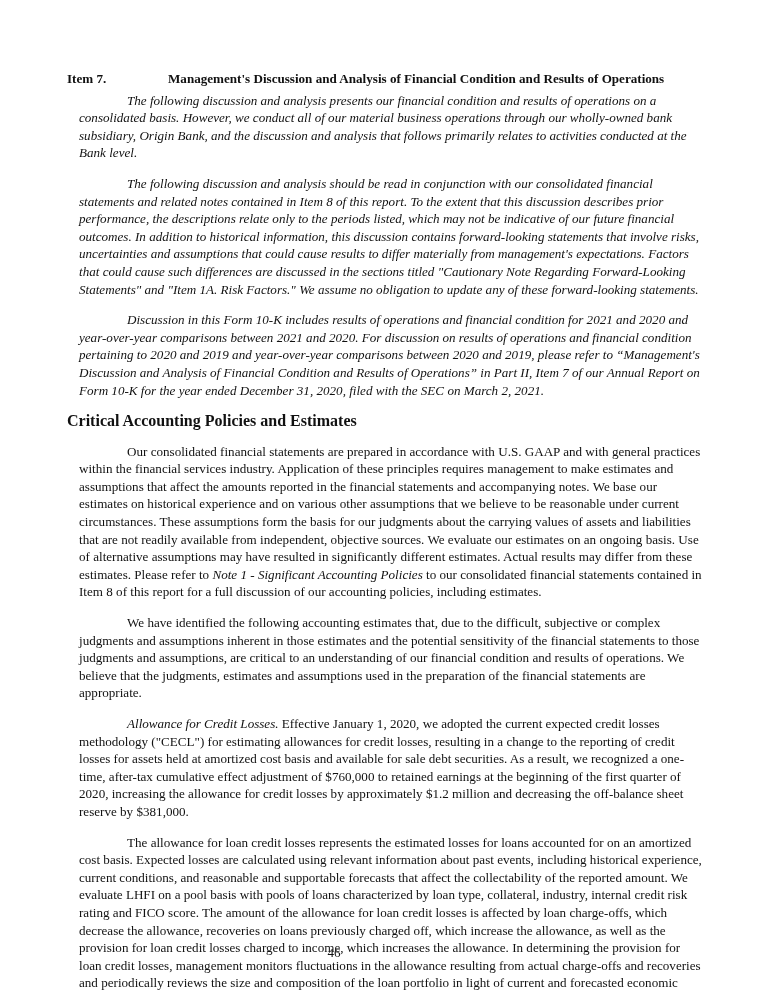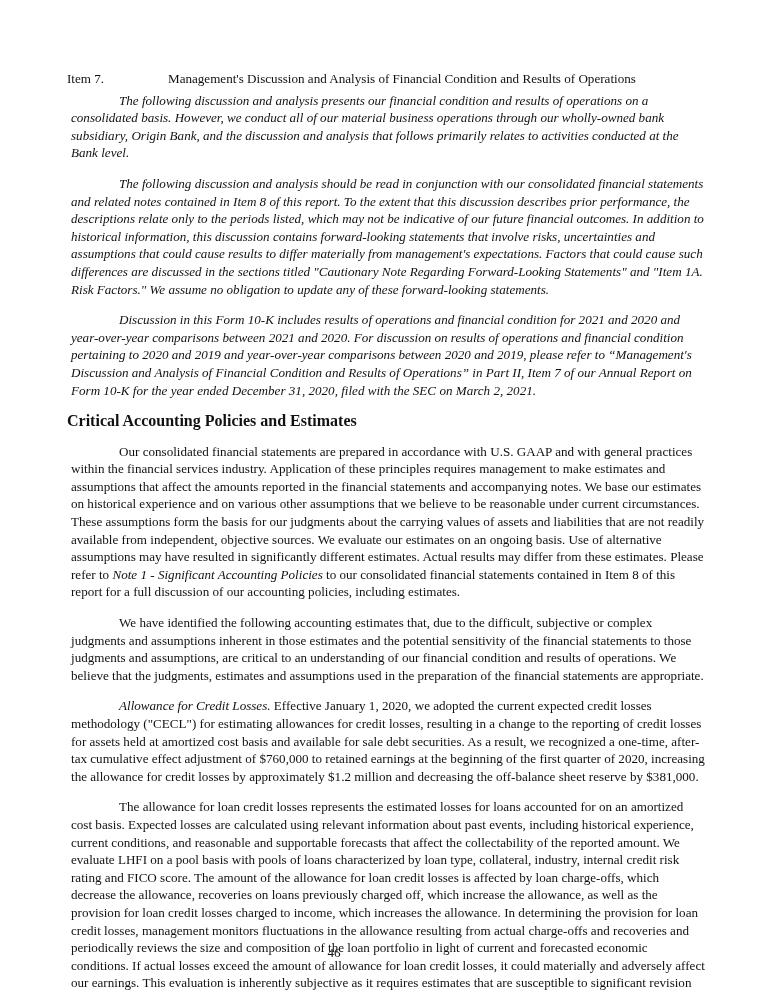--- a/index.html
+++ b/index.html
@@ -6,24 +6,24 @@
   body {
     width: 768px; height: 993px; position: relative; overflow: hidden;
     font-family: "Liberation Serif", "DejaVu Serif", serif;
     color: #111111;
   }
   .page {
     position: absolute; left: 67px; top: 70px; width: 638px;
     font-size: 13.1px; line-height: 17.6px;
   }
   .item-heading {
-    font-weight: normal; margin: 0 0 4px 0; white-space: nowrap;
+    font-weight: bold; margin: 0 0 4px 0; white-space: nowrap;
   }
   .item-heading .item-num { display: inline-block; width: 101px; }
-  p { margin: 0 0 13px 4px; text-align: left; }
+  p { margin: 0 0 13px 12px; text-align: left; }
   p.indent { text-indent: 48px; }
   .it { font-style: italic; }
   h2.section {
     font-size: 16px; font-weight: bold; margin: 0 0 13px 0; line-height: 17.6px;
   }
   .page-number {
     position: absolute; top: 945px; left: 0; width: 668px; text-align: center;
     font-size: 13.1px;
   }
 </style>

